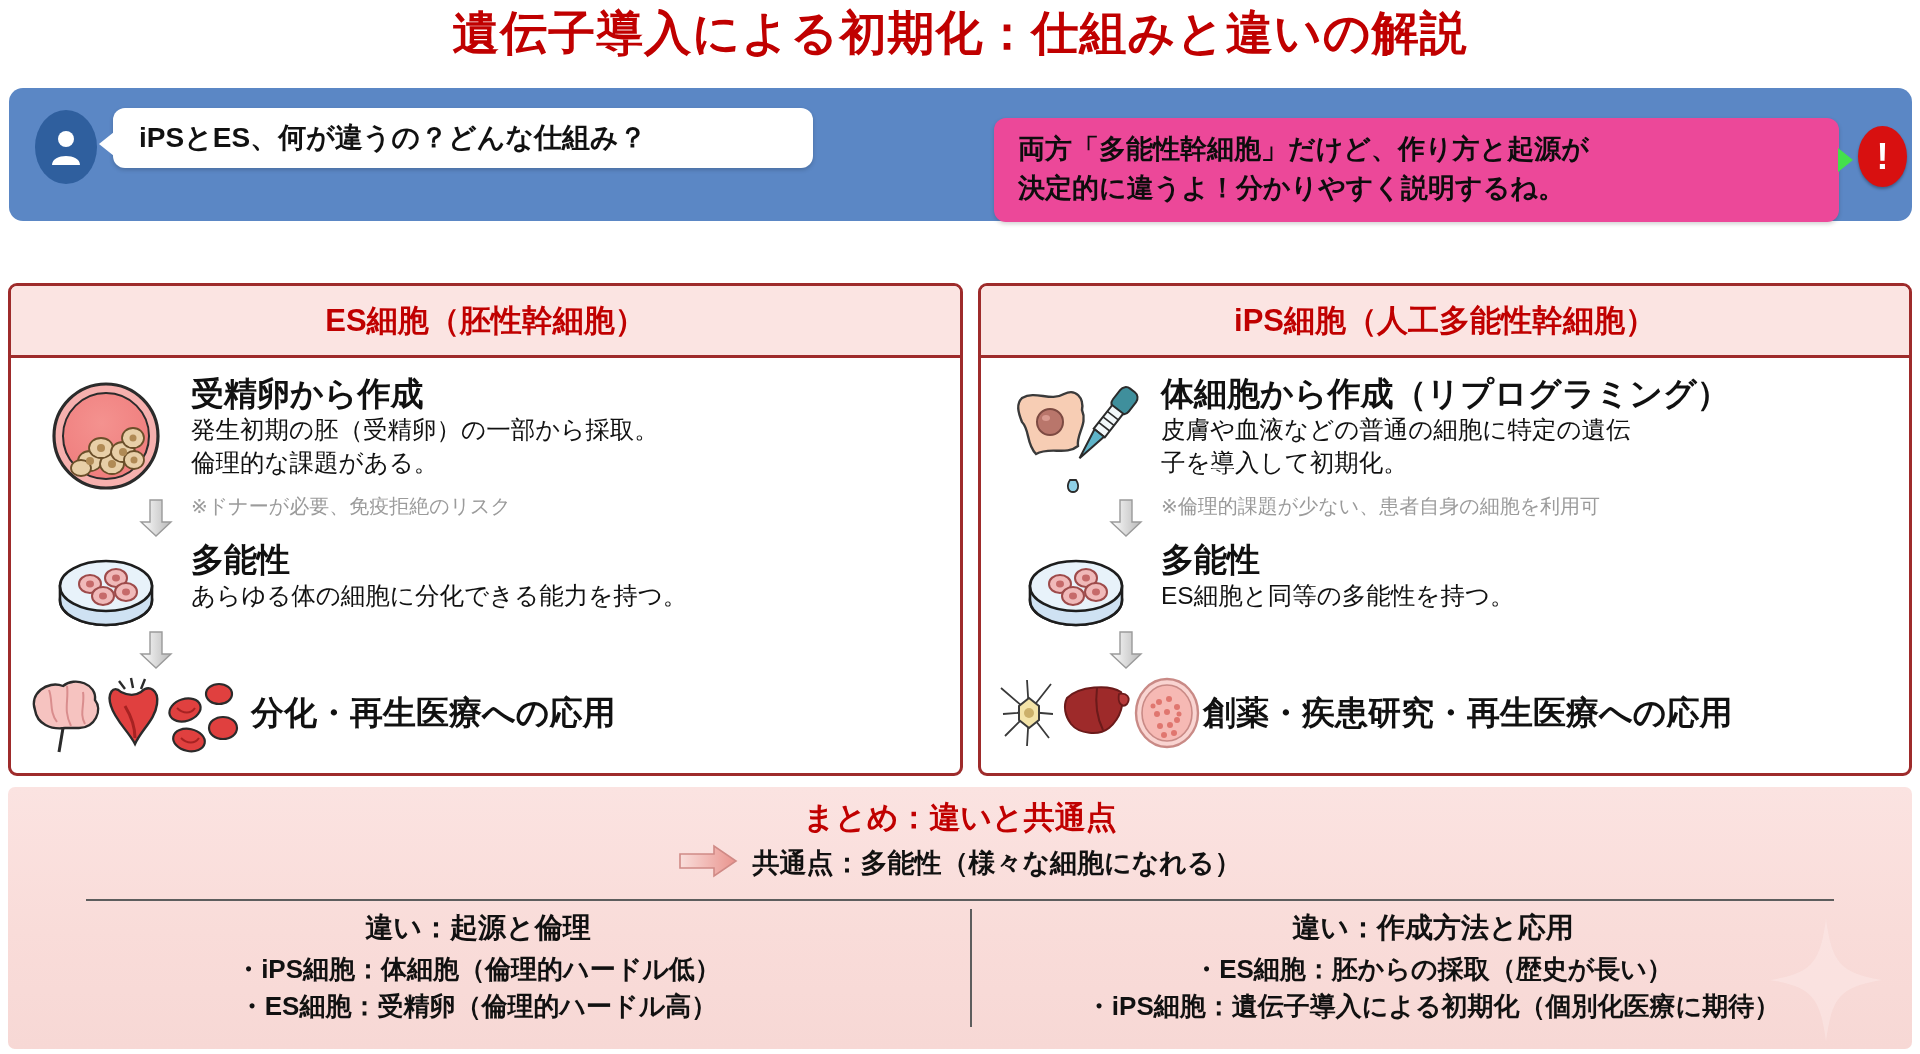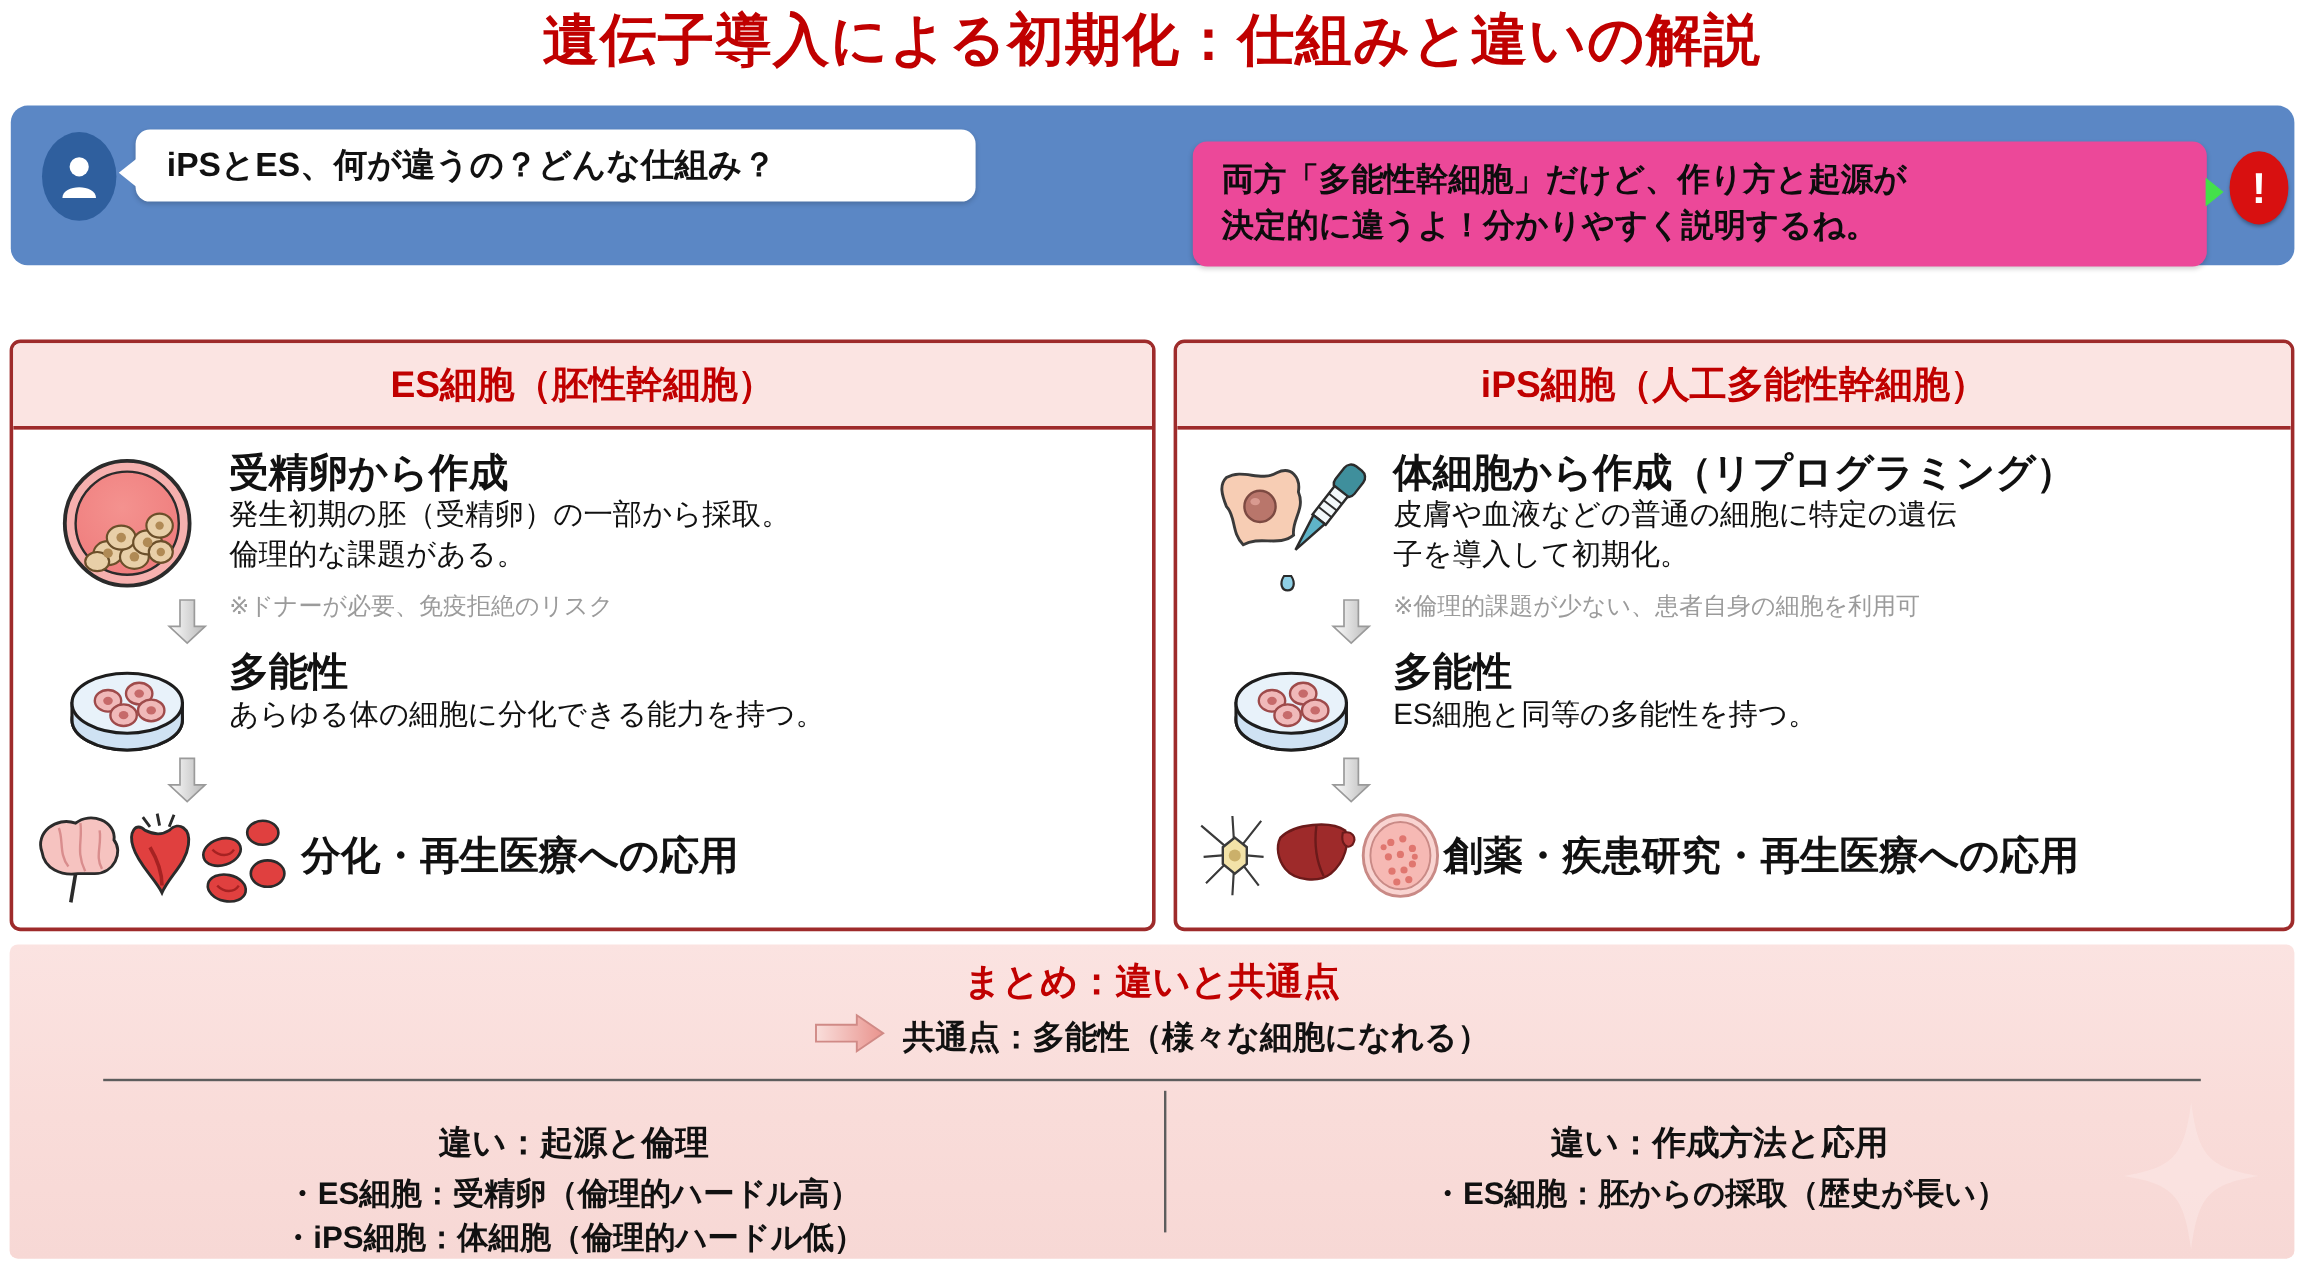--- a/index.html
+++ b/index.html
@@ -111,21 +111,21 @@
   }
   .sum-common .lbl { font-size: 27px; font-weight: 700; color: #111; }
   .hr {
     position: absolute; left: 78px; top: 112px; width: 1748px; height: 2px;
     background: #5d5d5d;
   }
   .vr {
     position: absolute; left: 962px; top: 122px; width: 2px; height: 118px;
     background: #5d5d5d;
   }
-  .sum-col { position: absolute; top: 122px; width: 880px; margin-top: 25px; }
+  .sum-col { position: absolute; top: 122px; width: 880px; }
   #sum-col-left  { left: 30px; }
   #sum-col-right { left: 985px; }
   .sum-col h3 { text-align: center; font-size: 28px; font-weight: 700; color: #111; margin-bottom: 4px; }
   .sum-col ul { list-style: none; }
   .sum-col li {
     font-size: 26px; font-weight: 700; color: #111; line-height: 1.42;
     text-align: center; white-space: nowrap;
   }
   .sum-col li::before { content: "・"; }
   .sparkle {
@@ -422,29 +422,30 @@
       </span>
       <span class="lbl">共通点：多能性（様々な細胞になれる）</span>
     </div>
 
     <div class="hr"></div>
     <div class="vr"></div>
 
     <div class="sum-col" id="sum-col-left">
       <h3>違い：起源と倫理</h3>
       <ul>
+        <li>iPS細胞：体細胞（倫理的ハードル低）</li>
         <li>ES細胞：受精卵（倫理的ハードル高）</li>
-        <li>iPS細胞：体細胞（倫理的ハードル低）</li>
       </ul>
     </div>
 
     <div class="sum-col" id="sum-col-right">
       <h3>違い：作成方法と応用</h3>
       <ul>
         <li>ES細胞：胚からの採取（歴史が長い）</li>
+        <li>iPS細胞：遺伝子導入による初期化（個別化医療に期待）</li>
       </ul>
     </div>
 
     <div class="sparkle">
       <svg width="120" height="130" viewBox="0 0 120 130" aria-hidden="true">
         <path d="M60 4 C66 48 74 58 116 65 C74 72 66 82 60 126 C54 82 46 72 4 65 C46 58 54 48 60 4 Z" fill="#fdeceb"></path>
       </svg>
     </div>
   </div>
 

